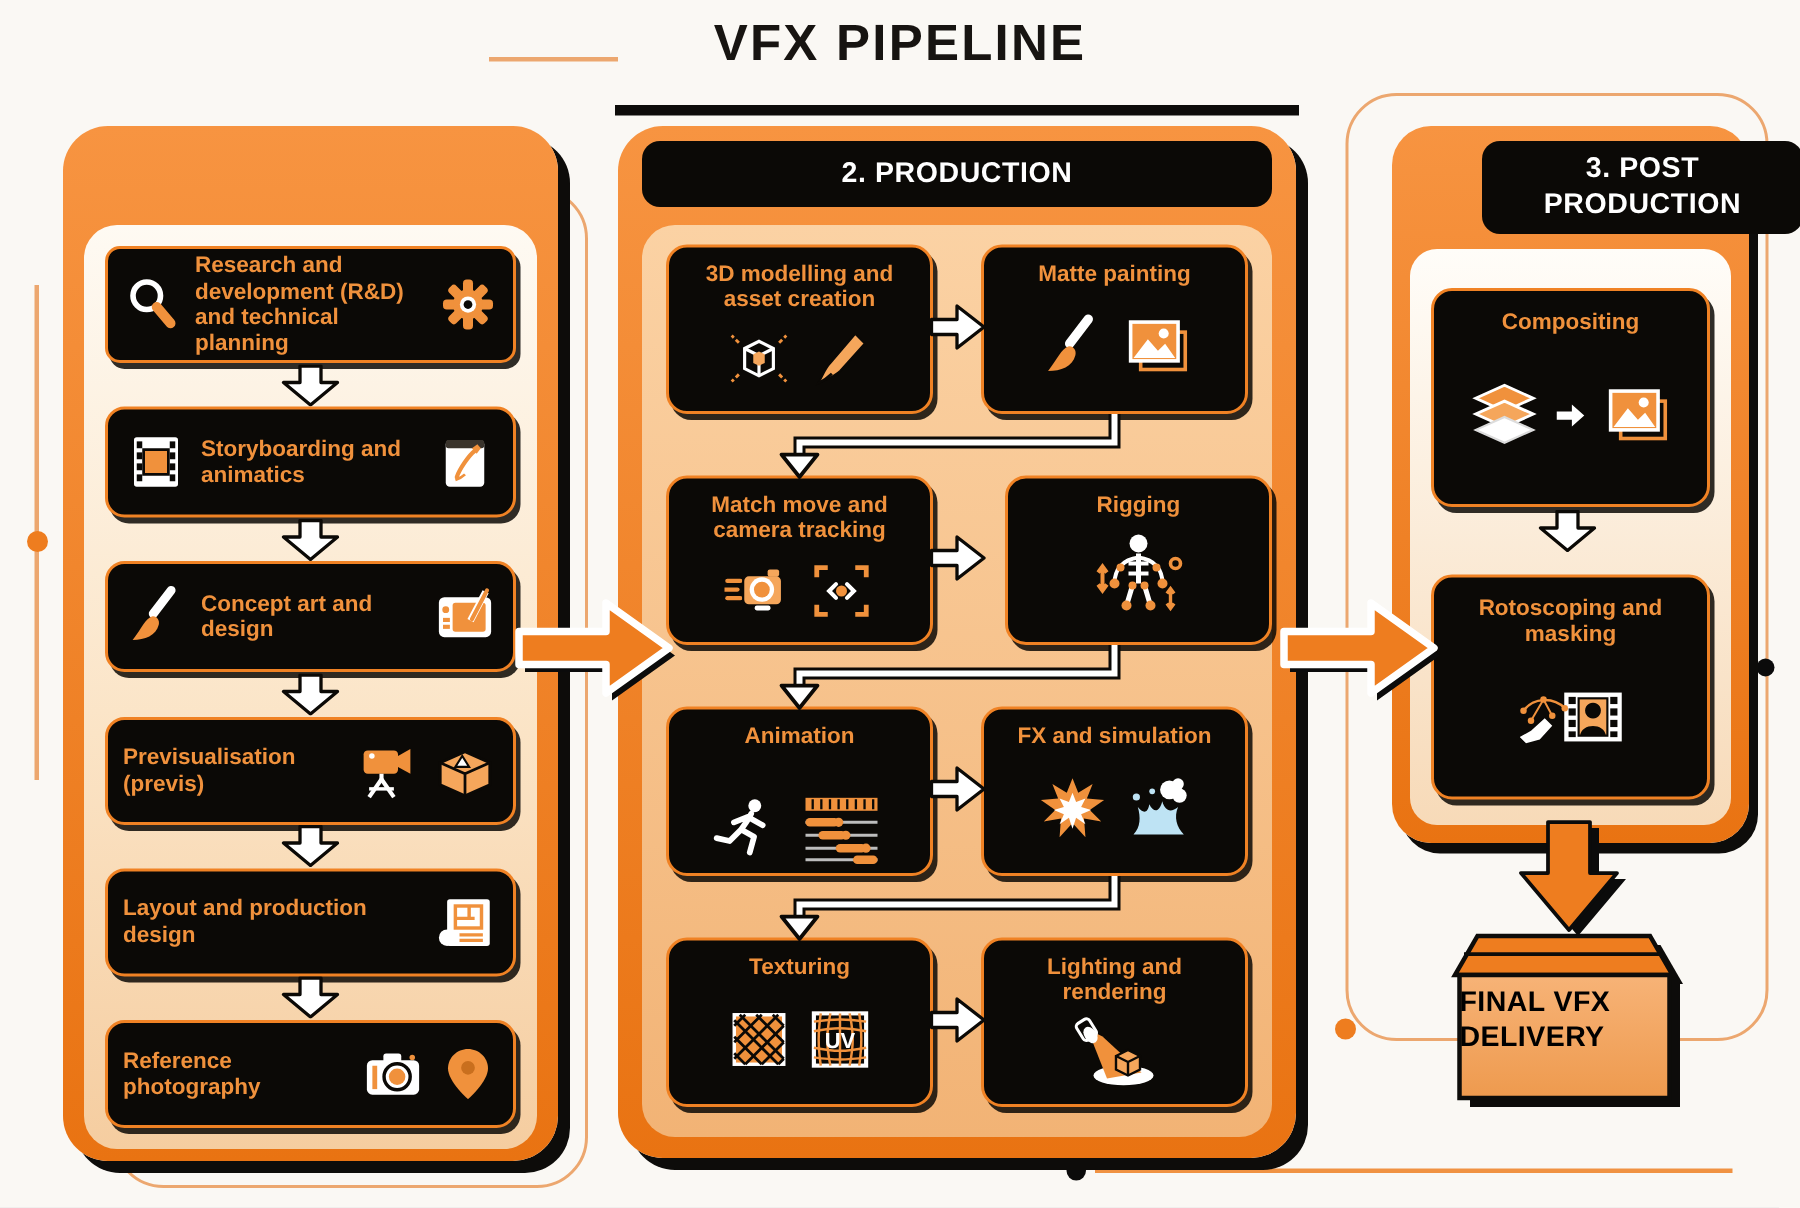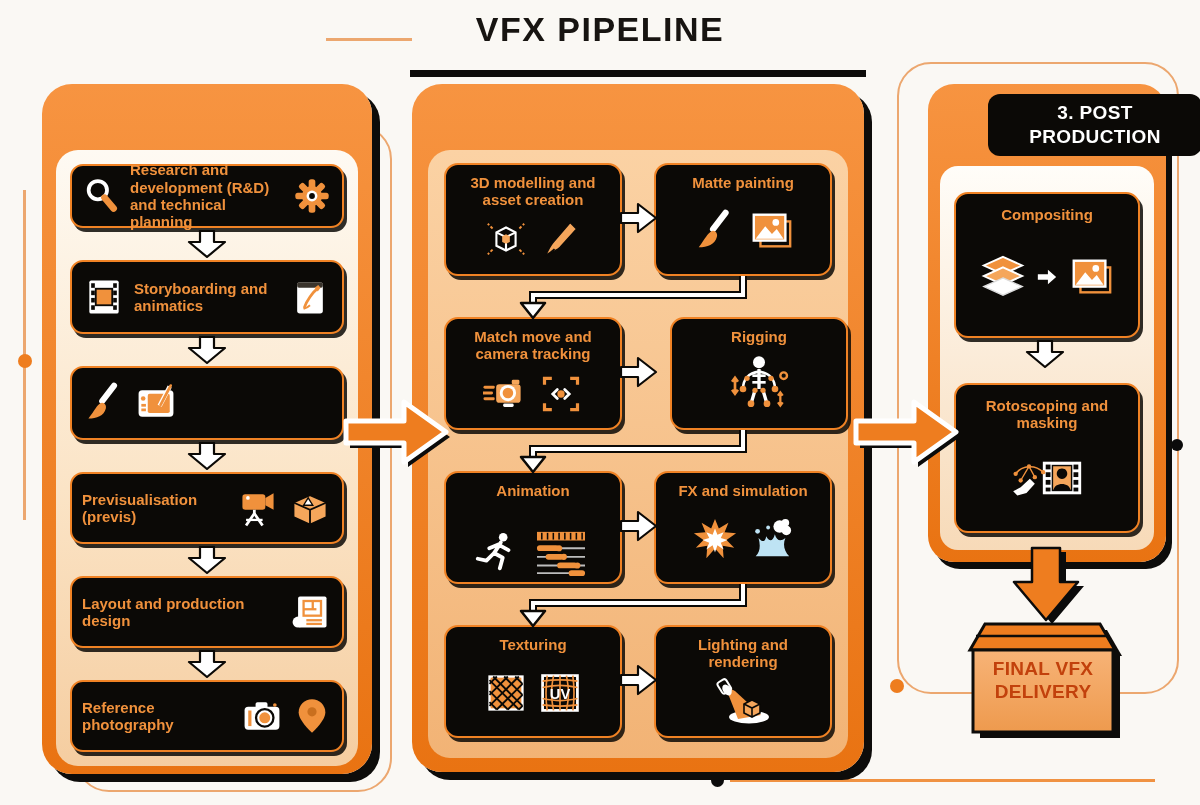--- a/index.html
+++ b/index.html
@@ -37,22 +37,22 @@
            border-radius:14px;box-shadow:3px 4px 0 rgba(10,8,5,.85);display:flex;flex-direction:column;
            align-items:center;padding:12px 6px 6px;box-sizing:border-box;}
   .ic{display:inline-flex;align-items:center;justify-content:center;line-height:0;}
   .ic svg{display:block;}
   .ic40 svg{width:40px;height:40px;}
   .ic44 svg{width:44px;height:44px;}
   .ic46 svg{width:46px;height:46px;}
   .icwide svg{width:64px;height:48px;}
   .icmini svg{width:22px;height:22px;}
   .overlay{position:absolute;left:0;top:0;pointer-events:none;}
-  .final-text{position:absolute;left:973px;top:658px;width:140px;text-align:center;
-              font-size:19px;font-weight:bold;color:#c2410c;line-height:1.2;letter-spacing:.3px;}
+  .final-text{position:absolute;left:973px;top:658px;width:140px;text-align:left;
+              font-size:19px;font-weight:bold;color:#000000;line-height:1.2;letter-spacing:.3px;}
   .z0{z-index:0}.z2{z-index:2}.z4{z-index:4}.z5{z-index:5}
 </style>
 </head>
 <body>
 
 <div id="canvas">
 
   <div class="thinrect z0" style="left:75px;top:125px;width:313px;height:663px;"></div>
   <div class="thinrect z0" style="left:897px;top:62px;width:278px;height:628px;"></div>
   <div class="decor-line z0" style="left:23px;top:190px;width:2.5px;height:330px;"></div>
@@ -62,21 +62,21 @@
   <div class="dot z0" style="left:890px;top:679px;width:14px;height:14px;background:#EE7D1F;"></div>
   <div class="dot z0" style="left:711px;top:774px;width:13px;height:13px;background:#0B0B0B;"></div>
   <div class="dot z0" style="left:1171px;top:439px;width:12px;height:12px;background:#0B0B0B;"></div>
   <div class="underline z0" style="left:410px;top:70px;width:456px;height:7px;"></div>
 
   <div class="title">VFX PIPELINE</div>
 
   <div class="col z2" style="left:42px;top:84px;width:330px;height:690px;">
     <div class="col-body prebody" style="left:14px;top:66px;width:302px;height:616px;">
 
-      <div class="stepbox" style="height:64px;">
+      <div class="stepbox" style="height:78px;border-radius:10px;">
         <span class="ic ic40">
             <svg viewBox="0 0 48 48">
               <circle cx="19" cy="17" r="11" fill="none" stroke="#FFFFFF" stroke-width="4.5"></circle>
               <line x1="27" y1="26" x2="38" y2="39" stroke="#F0913C" stroke-width="8" stroke-linecap="round"></line>
             </svg>
           </span>
         <span class="steplabel">Research and development (R&amp;D) and technical planning</span>
         <span class="ic ic40">
             <svg viewBox="0 0 48 48">
               <g fill="#F0913C">
@@ -131,20 +131,21 @@
           </svg>
         </span>
 
       <div class="stepbox" style="height:74px;">
         <span class="ic ic44">
             <svg viewBox="0 0 48 48">
               <line x1="35" y1="5" x2="22" y2="22" stroke="#FFFFFF" stroke-width="6.5" stroke-linecap="round"></line>
               <path d="M21 24 C16 26 14 32 7 41 C16 41 24 38 26 30 C27 26.5 24 23 21 24 Z" fill="#F0913C"></path>
             </svg>
           </span>
+        <span class="steplabel">Concept art and design</span>
         <span class="ic ic44">
             <svg viewBox="0 0 48 48">
               <rect x="5" y="10" width="38" height="29" rx="4" fill="#FFFFFF"></rect>
               <rect x="15" y="14" width="24" height="21" rx="2" fill="#F0913C"></rect>
               <circle cx="10" cy="19" r="2.5" fill="#F0913C"></circle>
               <rect x="8" y="25" width="5" height="3" fill="#F0913C"></rect>
               <rect x="8" y="30" width="5" height="3" fill="#F0913C"></rect>
               <line x1="39" y1="6" x2="28" y2="27" stroke="#FFFFFF" stroke-width="5"></line>
               <line x1="40" y1="5" x2="29" y2="26" stroke="#F0913C" stroke-width="3" stroke-linecap="round"></line>
             </svg>
@@ -221,20 +222,23 @@
             <svg viewBox="0 0 48 48">
               <path d="M24 4 C32.8 4 40 11 40 19.5 C40 30 24 44 24 44 C24 44 8 30 8 19.5 C8 11 15.2 4 24 4 Z" fill="#F0913C"></path>
               <circle cx="24" cy="19" r="5.5" fill="#c96f1e"></circle>
             </svg>
           </span>
       </div>
     </div>
   </div>
 
   <div class="col z2" style="left:412px;top:84px;width:452px;height:688px;">
+    <div class="col-header" style="left:16px;top:10px;width:420px;height:44px;">
+      <span>2. PRODUCTION</span>
+    </div>
     <div class="col-body prodbody" style="left:16px;top:66px;width:420px;height:608px;">
 
       <div class="pbox" style="left:16px;top:13px;">
         <div class="pbox-title">3D modelling and asset creation</div>
         <div class="pbox-icons">
           <span class="ic ic46">
               <svg viewBox="0 0 48 48">
                 <g stroke="#FFFFFF" stroke-width="2.2" fill="none">
                   <path d="M14 16 L24 11 L34 16 L34 30 L24 35 L14 30 Z"></path>
                   <path d="M14 16 L24 21 L34 16 M24 21 L24 35"></path>

